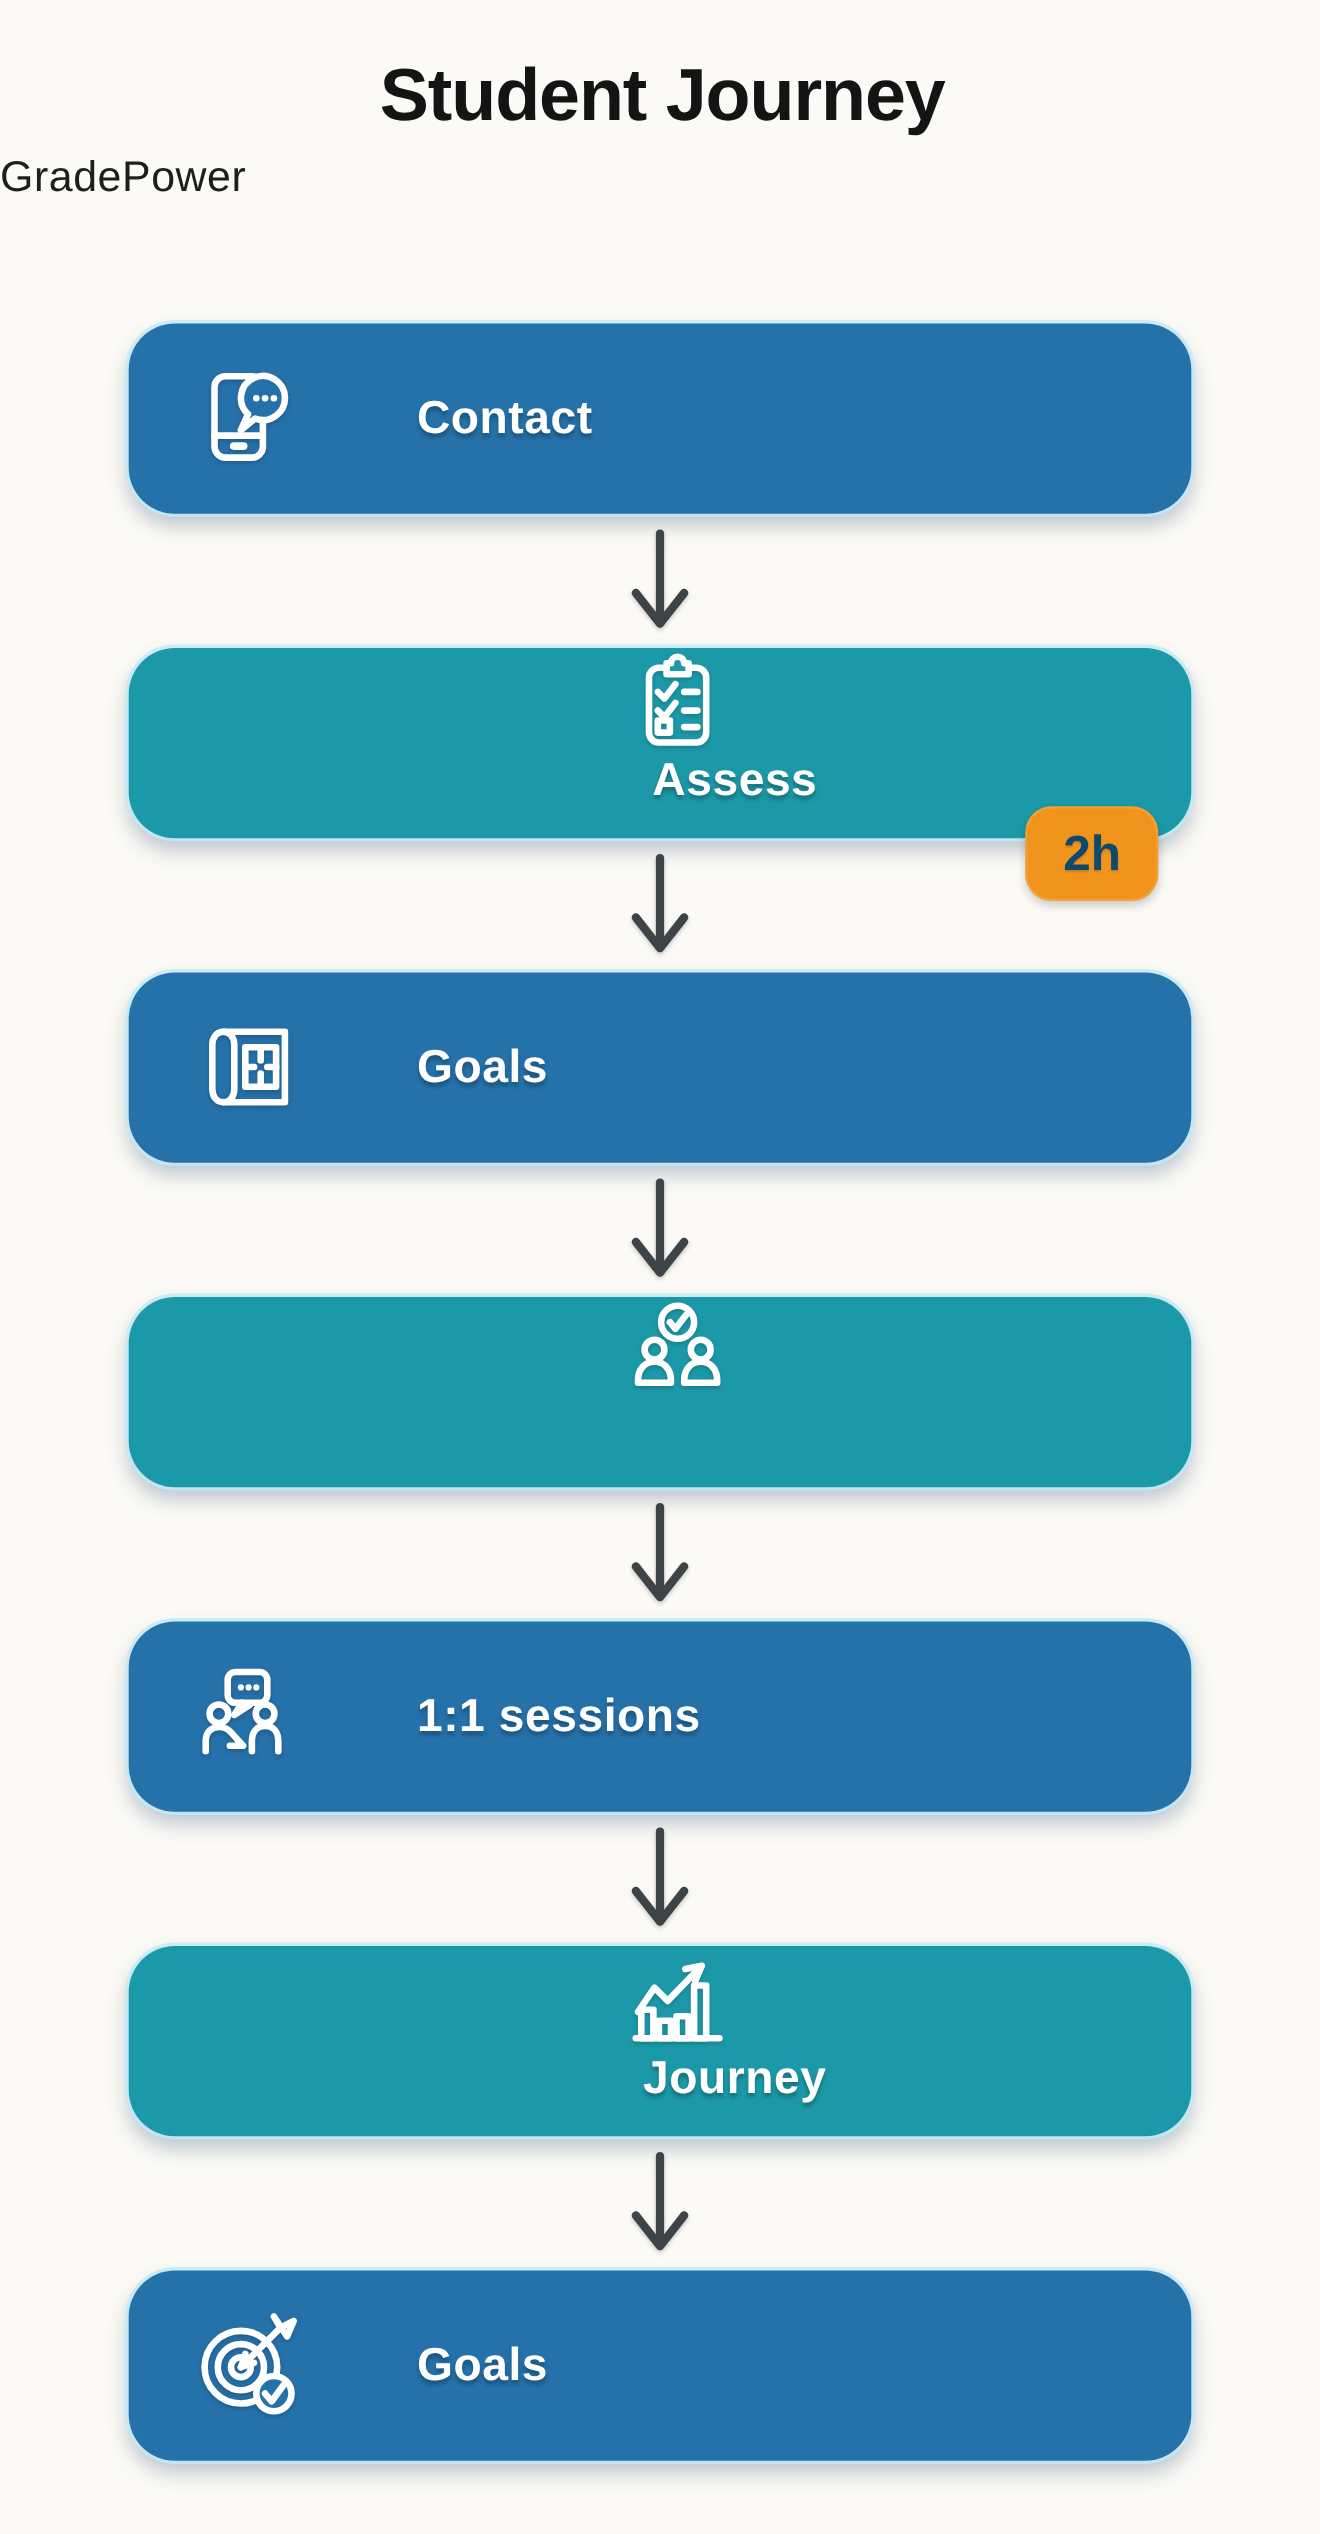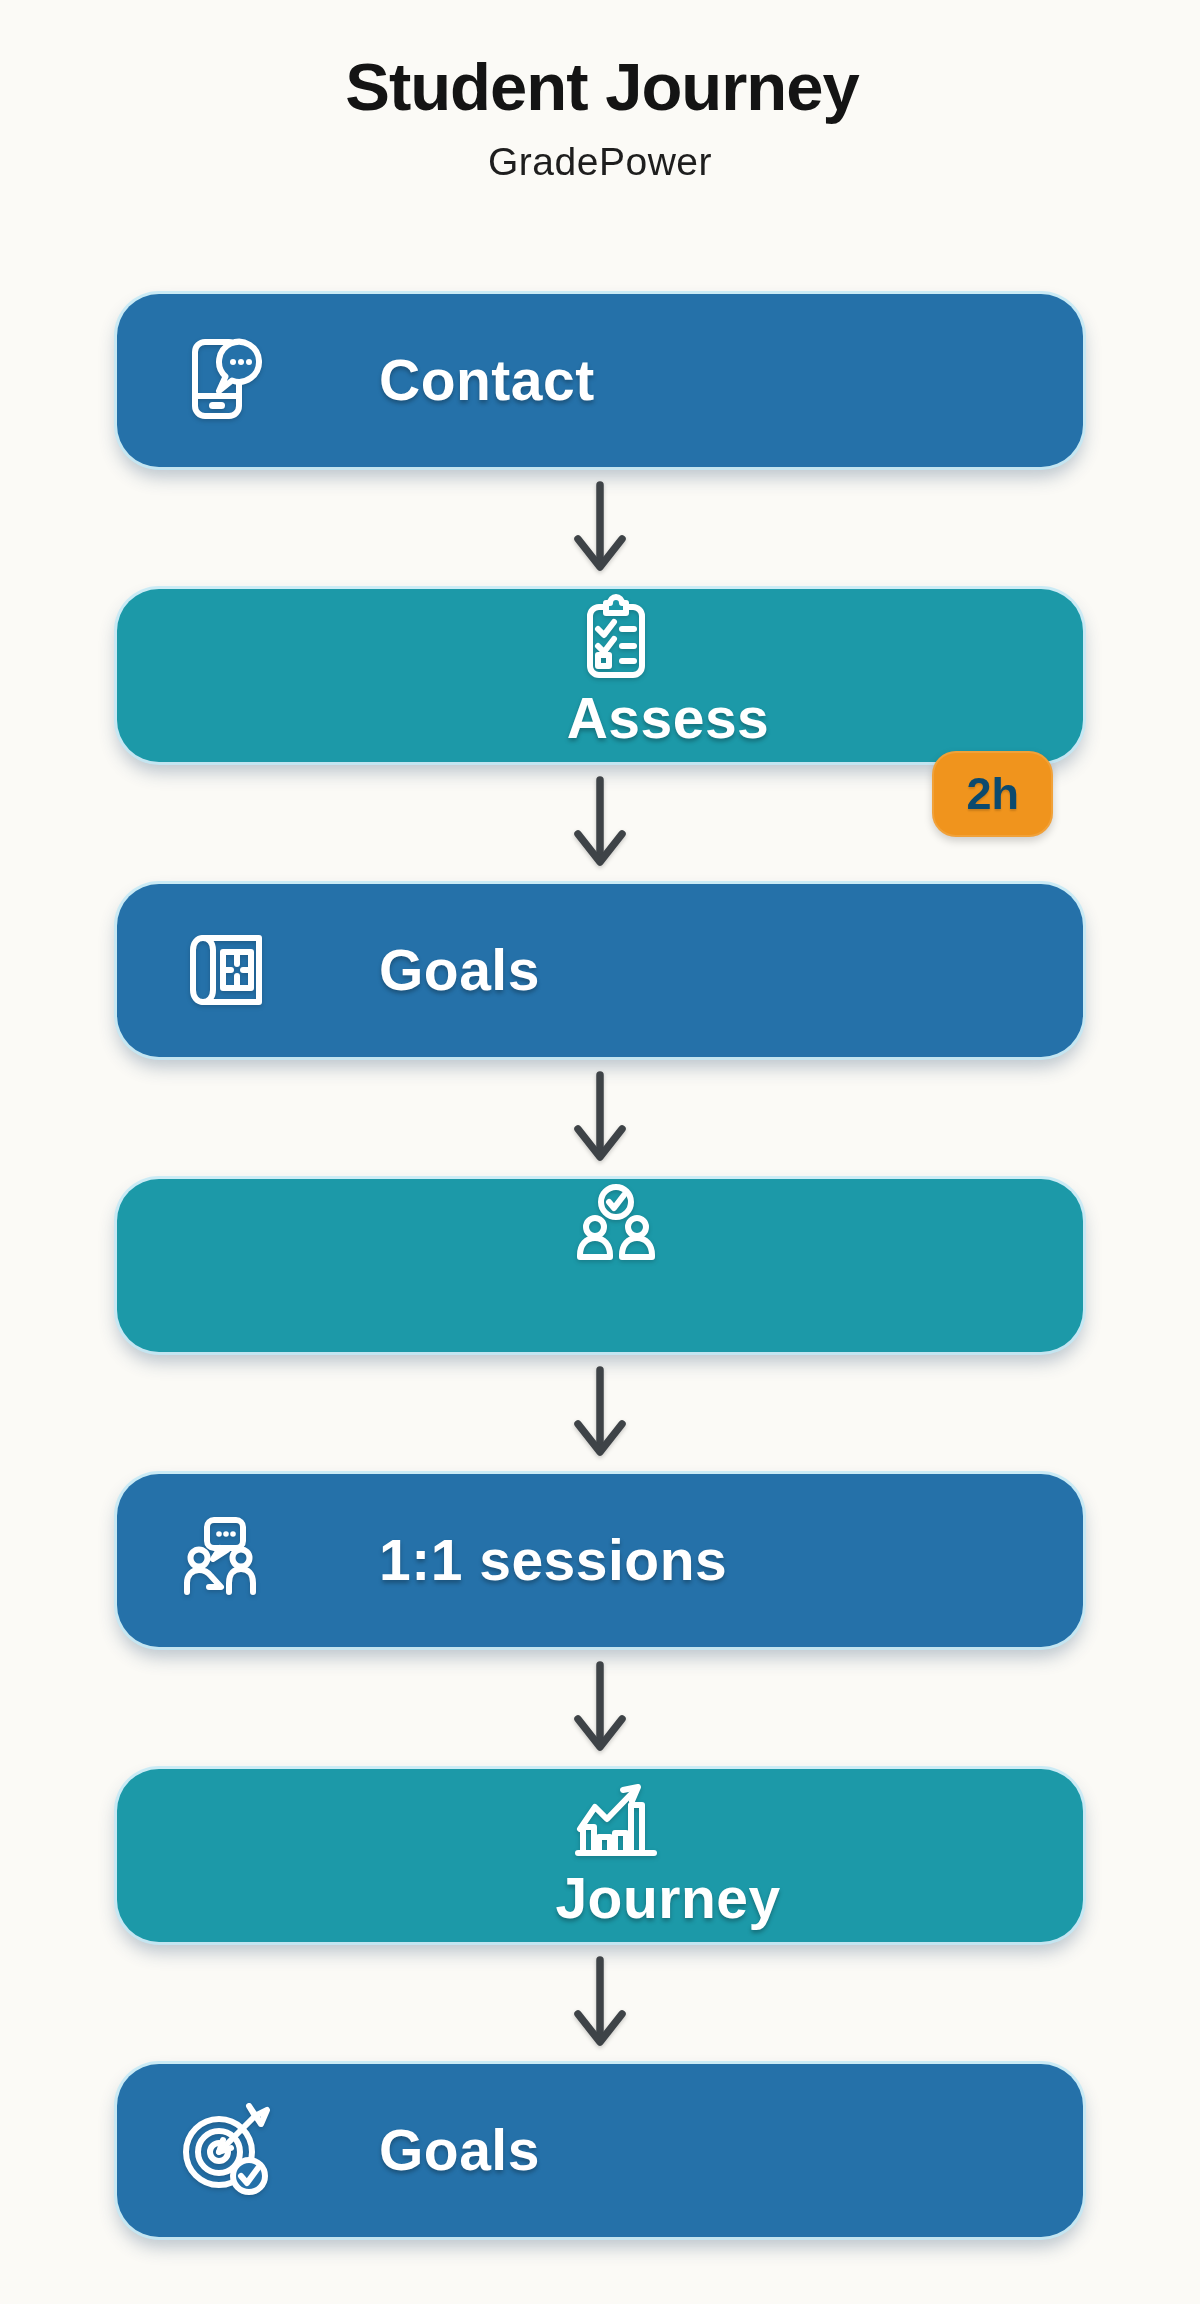--- a/index.html
+++ b/index.html
@@ -11,21 +11,20 @@
   }
   .page-title{
     margin:50px 0 0 4px;
     text-align:center;
     font-size:67px;line-height:1.1;
     font-weight:bold;letter-spacing:-1px;
     color:var(--title-text,#141414);
   }
   .page-subtitle{
     margin:16px 0 0 0;
-    text-align:center;
     font-size:39px;line-height:44px;
     font-weight:400;letter-spacing:0.5px;
     color:#1e1e1e;
   }
   .flow{
     width:966px;
     margin:110px auto 0 auto;
   }
   .card{
     height:173px;
@@ -35,21 +34,21 @@
     box-shadow:0 0 0 3px rgba(195,233,246,0.85), 0 10px 18px rgba(35,70,105,0.30);
   }
   .card.blue{background:var(--step-blue,#2571A9);--fill:var(--step-blue,#2571A9);}
   .card.teal{background:var(--step-teal,#1C99A8);flex-direction:column;--fill:var(--step-teal,#1C99A8);}
   .step-icon{width:96px;height:96px;flex:0 0 auto;display:block;
     filter:drop-shadow(0 2px 2px rgba(0,0,0,0.18));}
   .step-icon *{vector-effect:none;}
   .step-label{
     margin-left:104px;
     color:#ffffff;
-    font-size:57px;font-weight:bold;letter-spacing:0.5px;
+    font-size:42px;font-weight:bold;letter-spacing:0.5px;
     text-shadow:0 3px 4px rgba(0,0,0,0.28);
     white-space:nowrap;
   }
   .badge{
     margin-left:auto;
     background:var(--badge-orange,#F0941D);
     color:#0c4a6e;font-size:45px;font-weight:bold;
     padding:17px 34px;border-radius:24px;
     text-shadow:0 2px 2px rgba(0,0,0,0.15);
     box-shadow:0 4px 8px rgba(0,0,0,0.18), inset 0 0 0 2px rgba(255,255,255,0.12);

